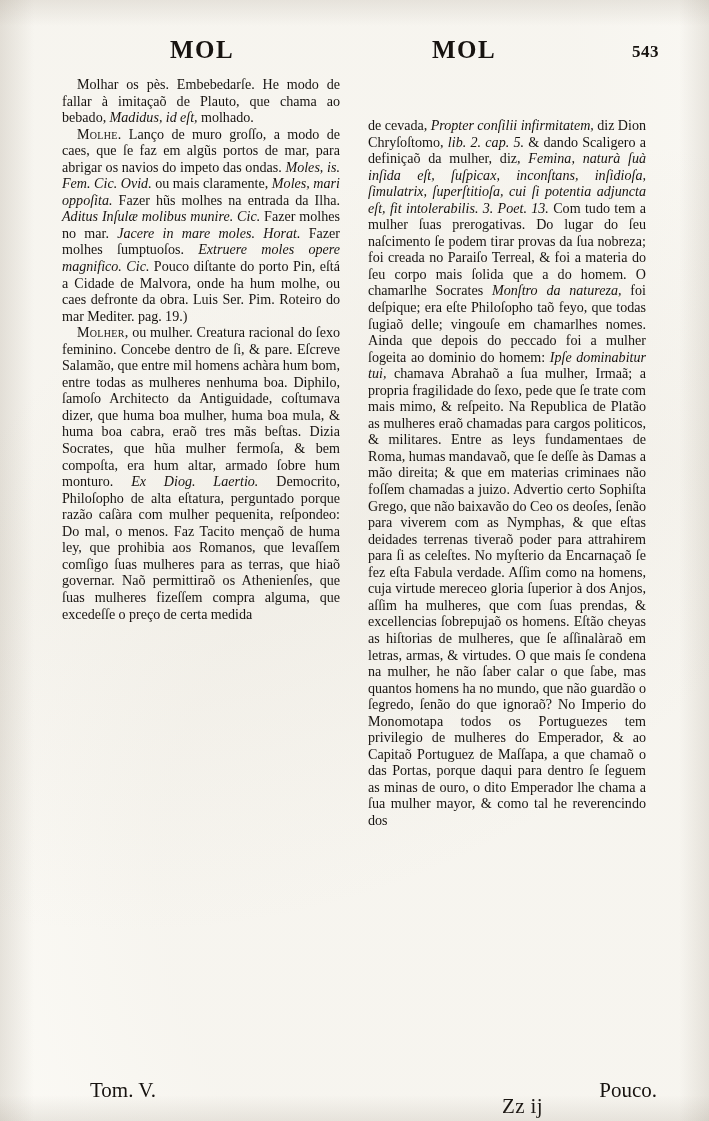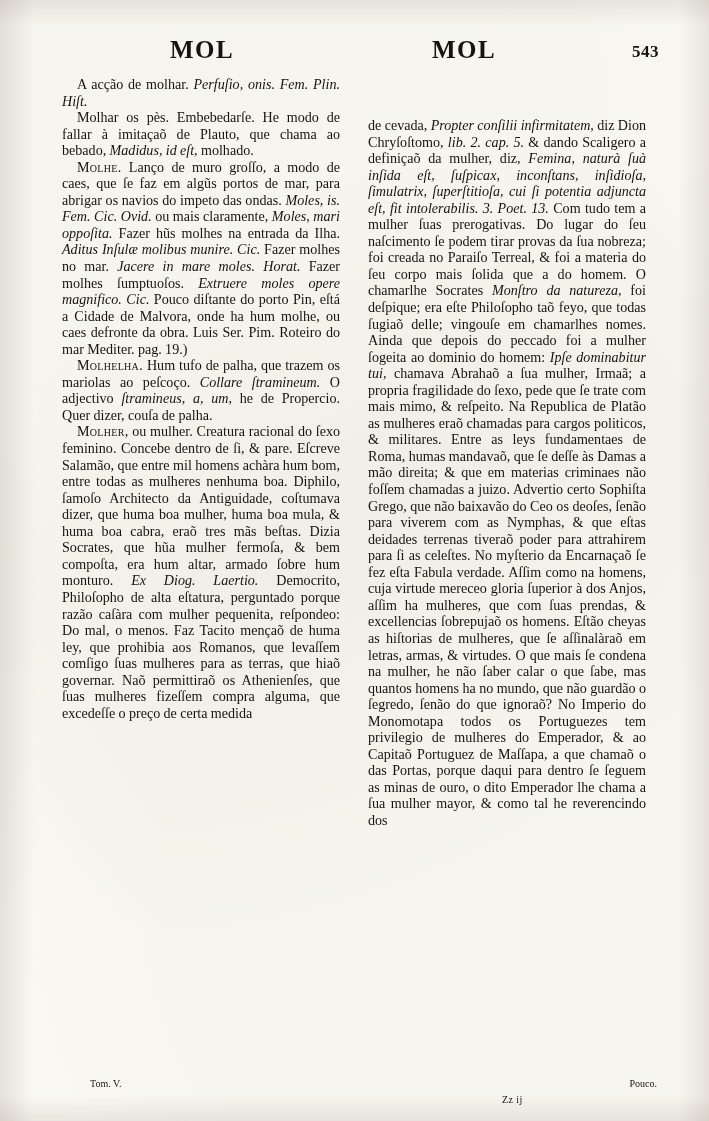--- a/index.html
+++ b/index.html
@@ -83,21 +83,21 @@
   .sc {
     font-variant: small-caps;
     letter-spacing: 0.3px;
   }
   .footer {
     position: absolute;
     left: 62px;
     right: 46px;
     top: 1078px;
     height: 24px;
-    font-size: 10px;
+    font-size: 21px;
   }
   .f-left { position: absolute; left: 28px; top: 0; }
   .f-mid  { position: absolute; left: 440px; top: 16px; letter-spacing: 0.4px;}
   .f-right{ position: absolute; right: 6px; top: 0; }
   .edge {
     position: absolute;
     pointer-events: none;
   }
   .edge-left {
     left: 0; top: 0; bottom: 0; width: 34px;
@@ -122,24 +122,22 @@
 <div class="page">
 
   <div class="header">
     <div class="hdr-left">MOL</div>
     <div class="hdr-mid">MOL</div>
     <div class="hdr-page">543</div>
   </div>
 
   <div class="columns">
     <div class="col col-left" id="col-left">
-        <p>A acção de molhar. <i>Perfuſio, onis. Fem. Plin. Hiſt.</i></p>
         <p>Molhar os pès. Embebedarſe. He modo de fallar à imitaçaõ de Plauto, que chama ao bebado, <i>Madidus, id eſt,</i> molhado.</p>
         <p><span class="sc">Molhe.</span> Lanço de muro groſſo, a modo de caes, que ſe faz em algũs portos de mar, para abrigar os navios do impeto das ondas. <i>Moles, is. Fem. Cic. Ovid.</i> ou mais claramente, <i>Moles, mari oppoſita.</i> Fazer hũs molhes na entrada da Ilha. <i>Aditus Inſulæ molibus munire. Cic.</i> Fazer molhes no mar. <i>Jacere in mare moles. Horat.</i> Fazer molhes ſumptuoſos. <i>Extruere moles opere magnifico. Cic.</i> Pouco diſtante do porto Pin, eſtá a Cidade de Malvora, onde ha hum molhe, ou caes defronte da obra. Luis Ser. Pim. Roteiro do mar Mediter. pag. 19.)</p>
-        <p><span class="sc">Molhelha.</span> Hum tufo de palha, que trazem os mariolas ao peſcoço. <i>Collare ſtramineum.</i> O adjectivo <i>ſtramineus, a, um,</i> he de Propercio. Quer dizer, couſa de palha.</p>
         <p><span class="sc">Molher,</span> ou mulher. Creatura racional do ſexo feminino. Concebe dentro de ſi, &amp; pare. Eſcreve Salamão, que entre mil homens achàra hum bom, entre todas as mulheres nenhuma boa. Diphilo, ſamoſo Architecto da Antiguidade, coſtumava dizer, que huma boa mulher, huma boa mula, &amp; huma boa cabra, eraõ tres mãs beſtas. Dizia Socrates, que hũa mulher fermoſa, &amp; bem compoſta, era hum altar, armado ſobre hum monturo. <i>Ex Diog. Laertio.</i> Democrito, Philoſopho de alta eſtatura, perguntado porque razão caſàra com mulher pequenita, reſpondeo: Do mal, o menos. Faz Tacito mençaõ de huma ley, que prohibia aos Romanos, que levaſſem comſigo ſuas mulheres para as terras, que hiaõ governar. Naõ permittiraõ os Athenienſes, que ſuas mulheres fizeſſem compra alguma, que excedeſſe o preço de certa medida</p>
       </div>
     <div class="col col-right" id="col-right">
         <p class="noindent">de cevada, <i>Propter conſilii infirmitatem,</i> diz Dion Chryſoſtomo, <i>lib. 2. cap. 5.</i> &amp; dando Scaligero a definiçaõ da mulher, diz, <i>Femina, naturà ſuà inſida eſt, ſuſpicax, inconſtans, inſidioſa, ſimulatrix, ſuperſtitioſa, cui ſi potentia adjuncta eſt, fit intolerabilis. 3. Poet. 13.</i> Com tudo tem a mulher ſuas prerogativas. Do lugar do ſeu naſcimento ſe podem tirar provas da ſua nobreza; foi creada no Paraiſo Terreal, &amp; foi a materia do ſeu corpo mais ſolida que a do homem. O chamarlhe Socrates <i>Monſtro da natureza,</i> foi deſpique; era eſte Philoſopho taõ feyo, que todas ſugiaõ delle; vingouſe em chamarlhes nomes. Ainda que depois do peccado foi a mulher ſogeita ao dominio do homem: <i>Ipſe dominabitur tui,</i> chamava Abrahaõ a ſua mulher, Irmaã; a propria fragilidade do ſexo, pede que ſe trate com mais mimo, &amp; reſpeito. Na Republica de Platão as mulheres eraõ chamadas para cargos politicos, &amp; militares. Entre as leys fundamentaes de Roma, humas mandavaõ, que ſe deſſe às Damas a mão direita; &amp; que em materias criminaes não foſſem chamadas a juizo. Advertio certo Sophiſta Grego, que não baixavão do Ceo os deoſes, ſenão para viverem com as Nymphas, &amp; que eſtas deidades terrenas tiveraõ poder para attrahirem para ſi as celeſtes. No myſterio da Encarnaçaõ ſe fez eſta Fabula verdade. Aſſim como na homens, cuja virtude mereceo gloria ſuperior à dos Anjos, aſſim ha mulheres, que com ſuas prendas, &amp; excellencias ſobrepujaõ os homens. Eſtão cheyas as hiſtorias de mulheres, que ſe aſſinalàraõ em letras, armas, &amp; virtudes. O que mais ſe condena na mulher, he não ſaber calar o que ſabe, mas quantos homens ha no mundo, que não guardão o ſegredo, ſenão do que ignoraõ? No Imperio do Monomotapa todos os Portuguezes tem privilegio de mulheres do Emperador, &amp; ao Capitaõ Portuguez de Maſſapa, a que chamaõ o das Portas, porque daqui para dentro ſe ſeguem as minas de ouro, o dito Emperador lhe chama a ſua mulher mayor, &amp; como tal he reverencindo dos</p>
       </div>
   </div>
 
   <div class="footer">
     <div class="f-left">Tom. V.</div>
     <div class="f-mid">Zz ij</div>

